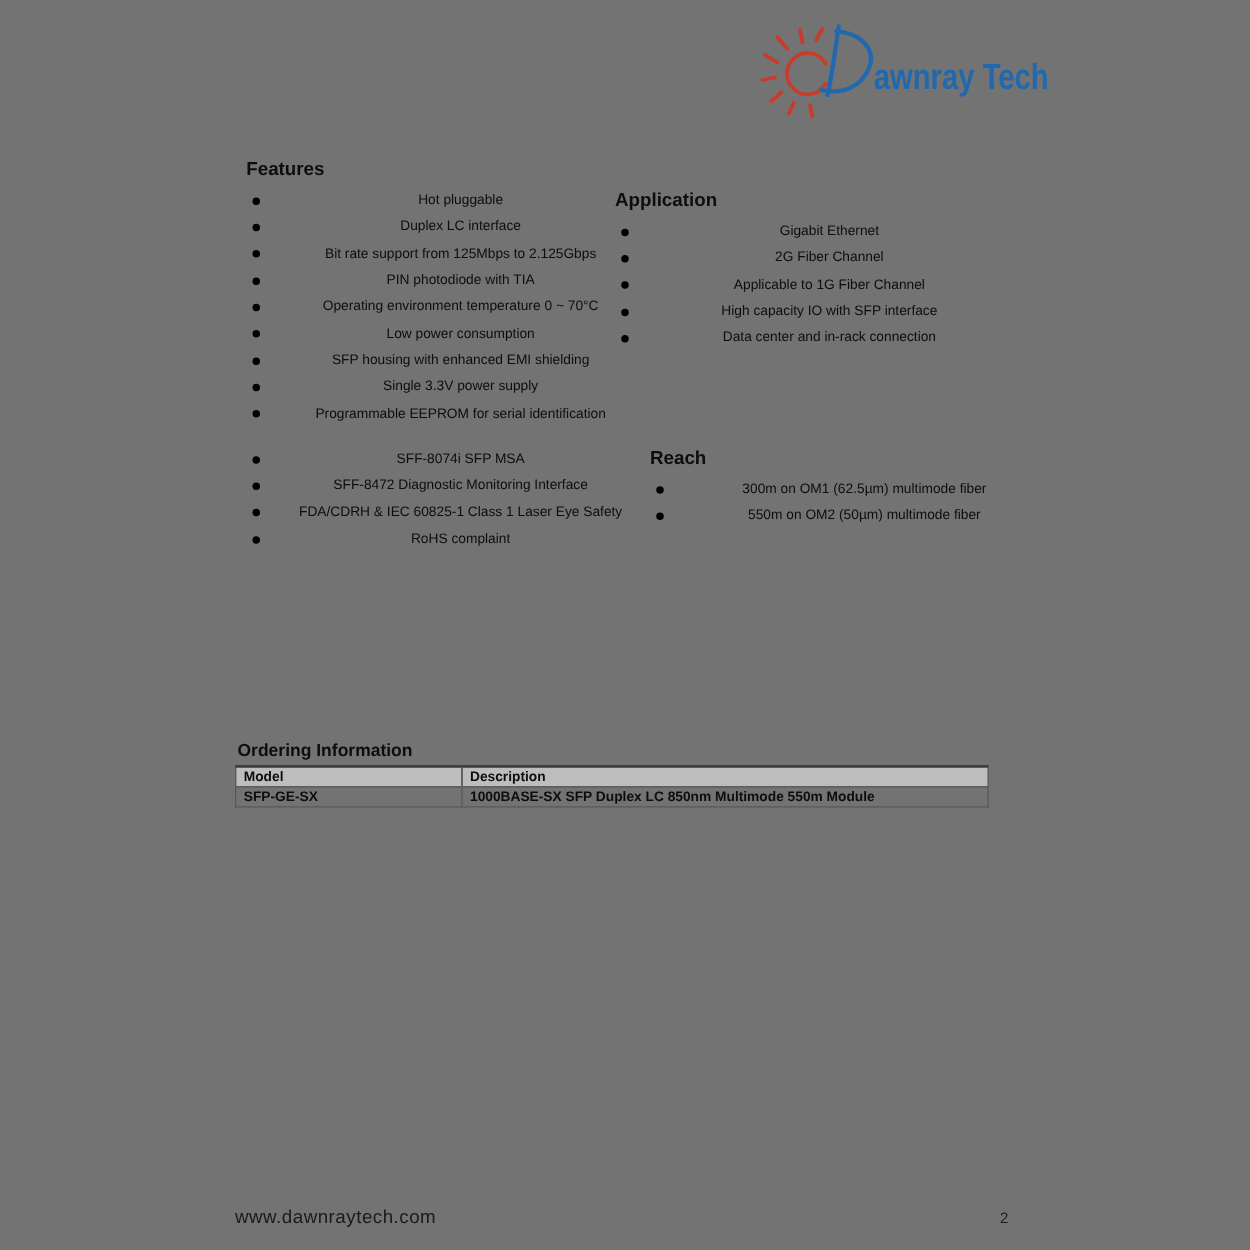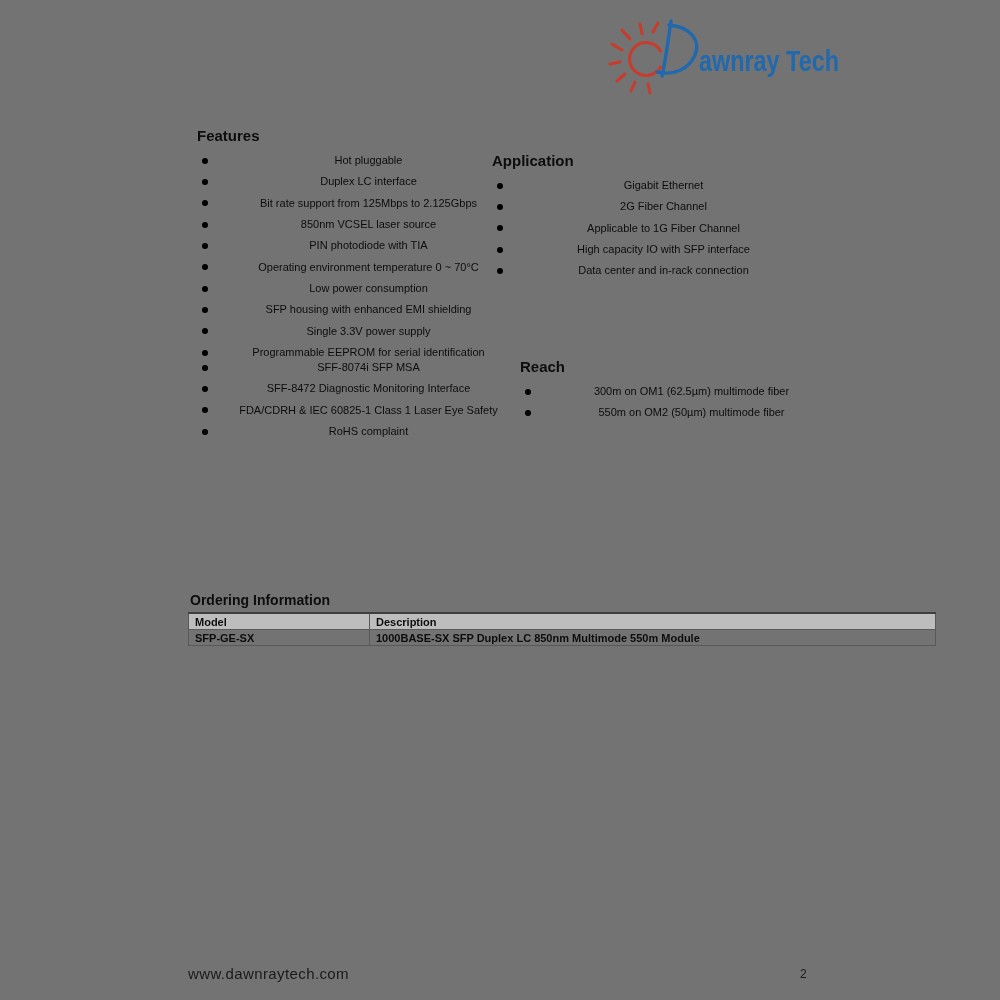--- a/index.html
+++ b/index.html
@@ -77,21 +77,21 @@
     top: 592px;
     margin: 0;
     font-size: 14px;
     font-weight: bold;
     color: #0d0d0d;
   }
   table.ordering {
     position: absolute;
     left: 188px;
     top: 612px;
-    width: 748px;
+    width: 603px;
     border-collapse: collapse;
     table-layout: fixed;
   }
   table.ordering th,
   table.ordering td {
     border: 1px solid #595959;
     font-size: 11px;
     font-weight: bold;
     text-align: left;
     padding: 1px 6px;
@@ -164,24 +164,20 @@
         <li>
           <span class="dot"></span>
           <span>Duplex LC interface</span>
         </li>
 
         <li>
           <span class="dot"></span>
           <span>Bit rate support from 125Mbps to 2.125Gbps</span>
         </li>
 
-        <li>
-          <span class="dot"></span>
-          <span>850nm VCSEL laser source</span>
-        </li>
 
         <li>
           <span class="dot"></span>
           <span>PIN photodiode with TIA</span>
         </li>
 
         <li>
           <span class="dot"></span>
           <span>Operating environment temperature 0 ~ 70°C</span>
         </li>

